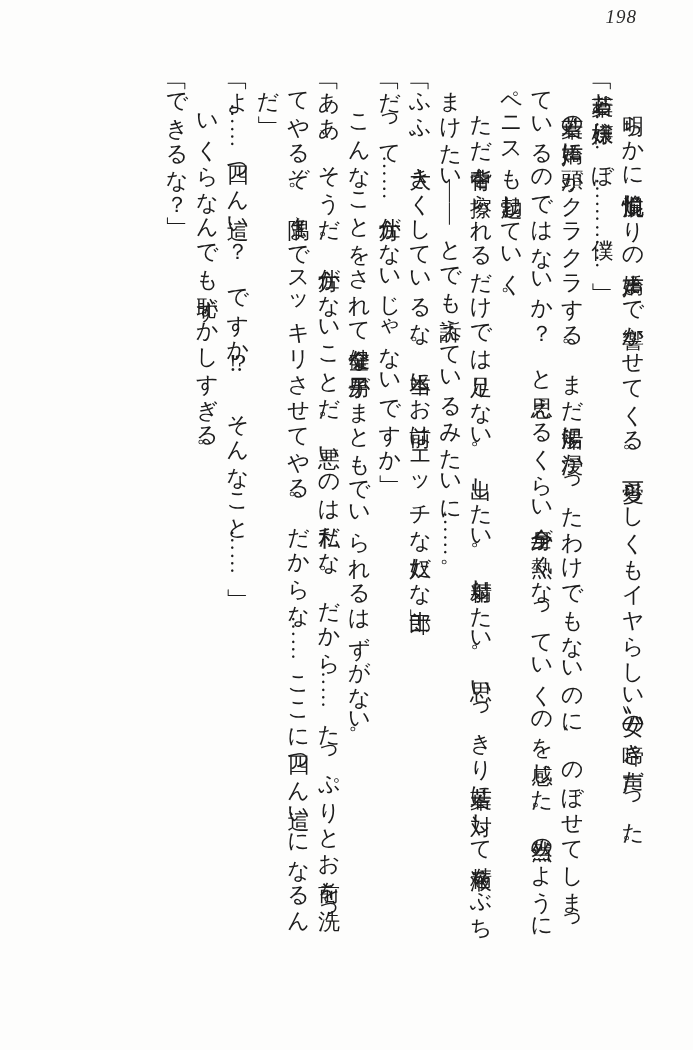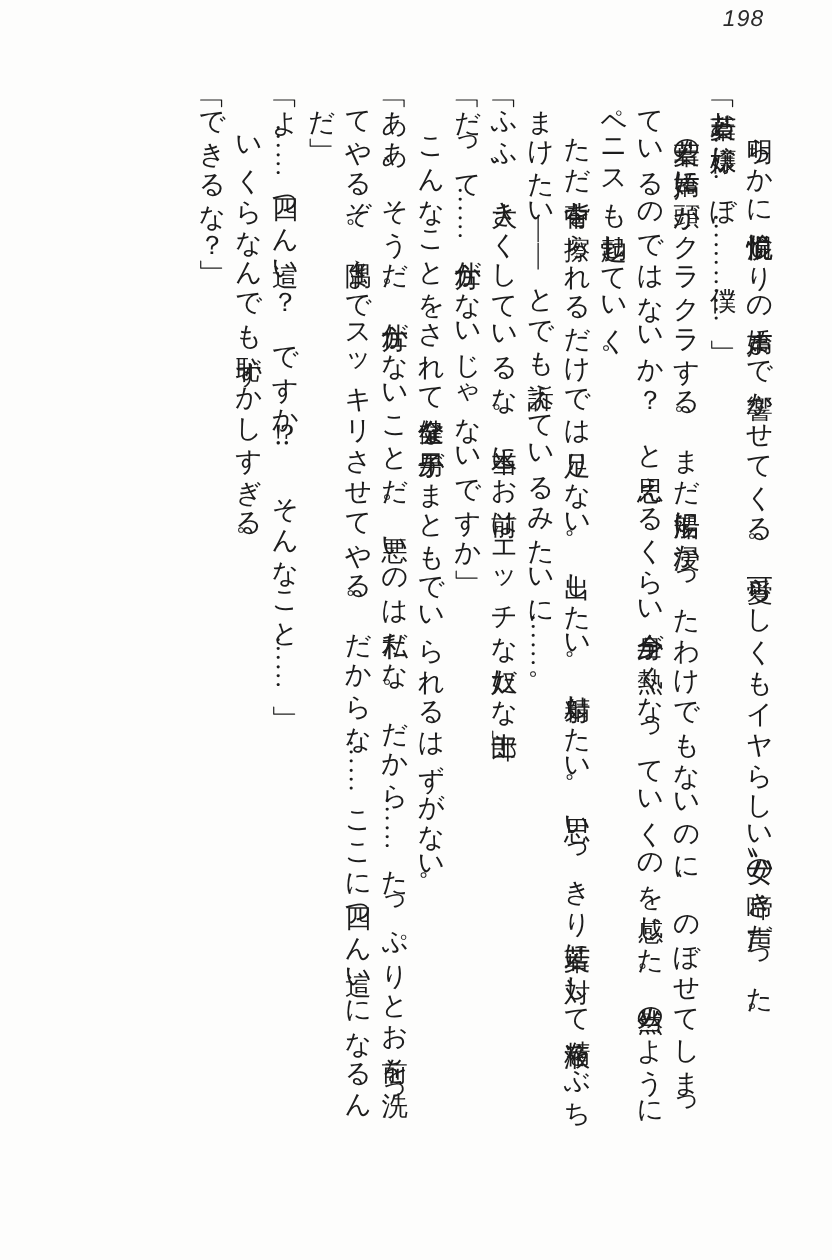--- a/index.html
+++ b/index.html
@@ -20,21 +20,21 @@
     background: #fdfdfc;
   }
   .page-number {
     position: absolute;
     top: 6px;
     right: 56px;
     font-size: 19px;
     font-style: italic;
     color: #2b2b2b;
     letter-spacing: 1px;
-    font-family: Liberation Sans, sans-serif;
+    font-family: Liberation Serif, serif;
   }
   .text-block {
     position: absolute;
     top: 76px;
     right: 45px;
     height: 867px;
     writing-mode: vertical-rl;
     -webkit-writing-mode: vertical-rl;
     text-orientation: mixed;
     font-size: 22px;

